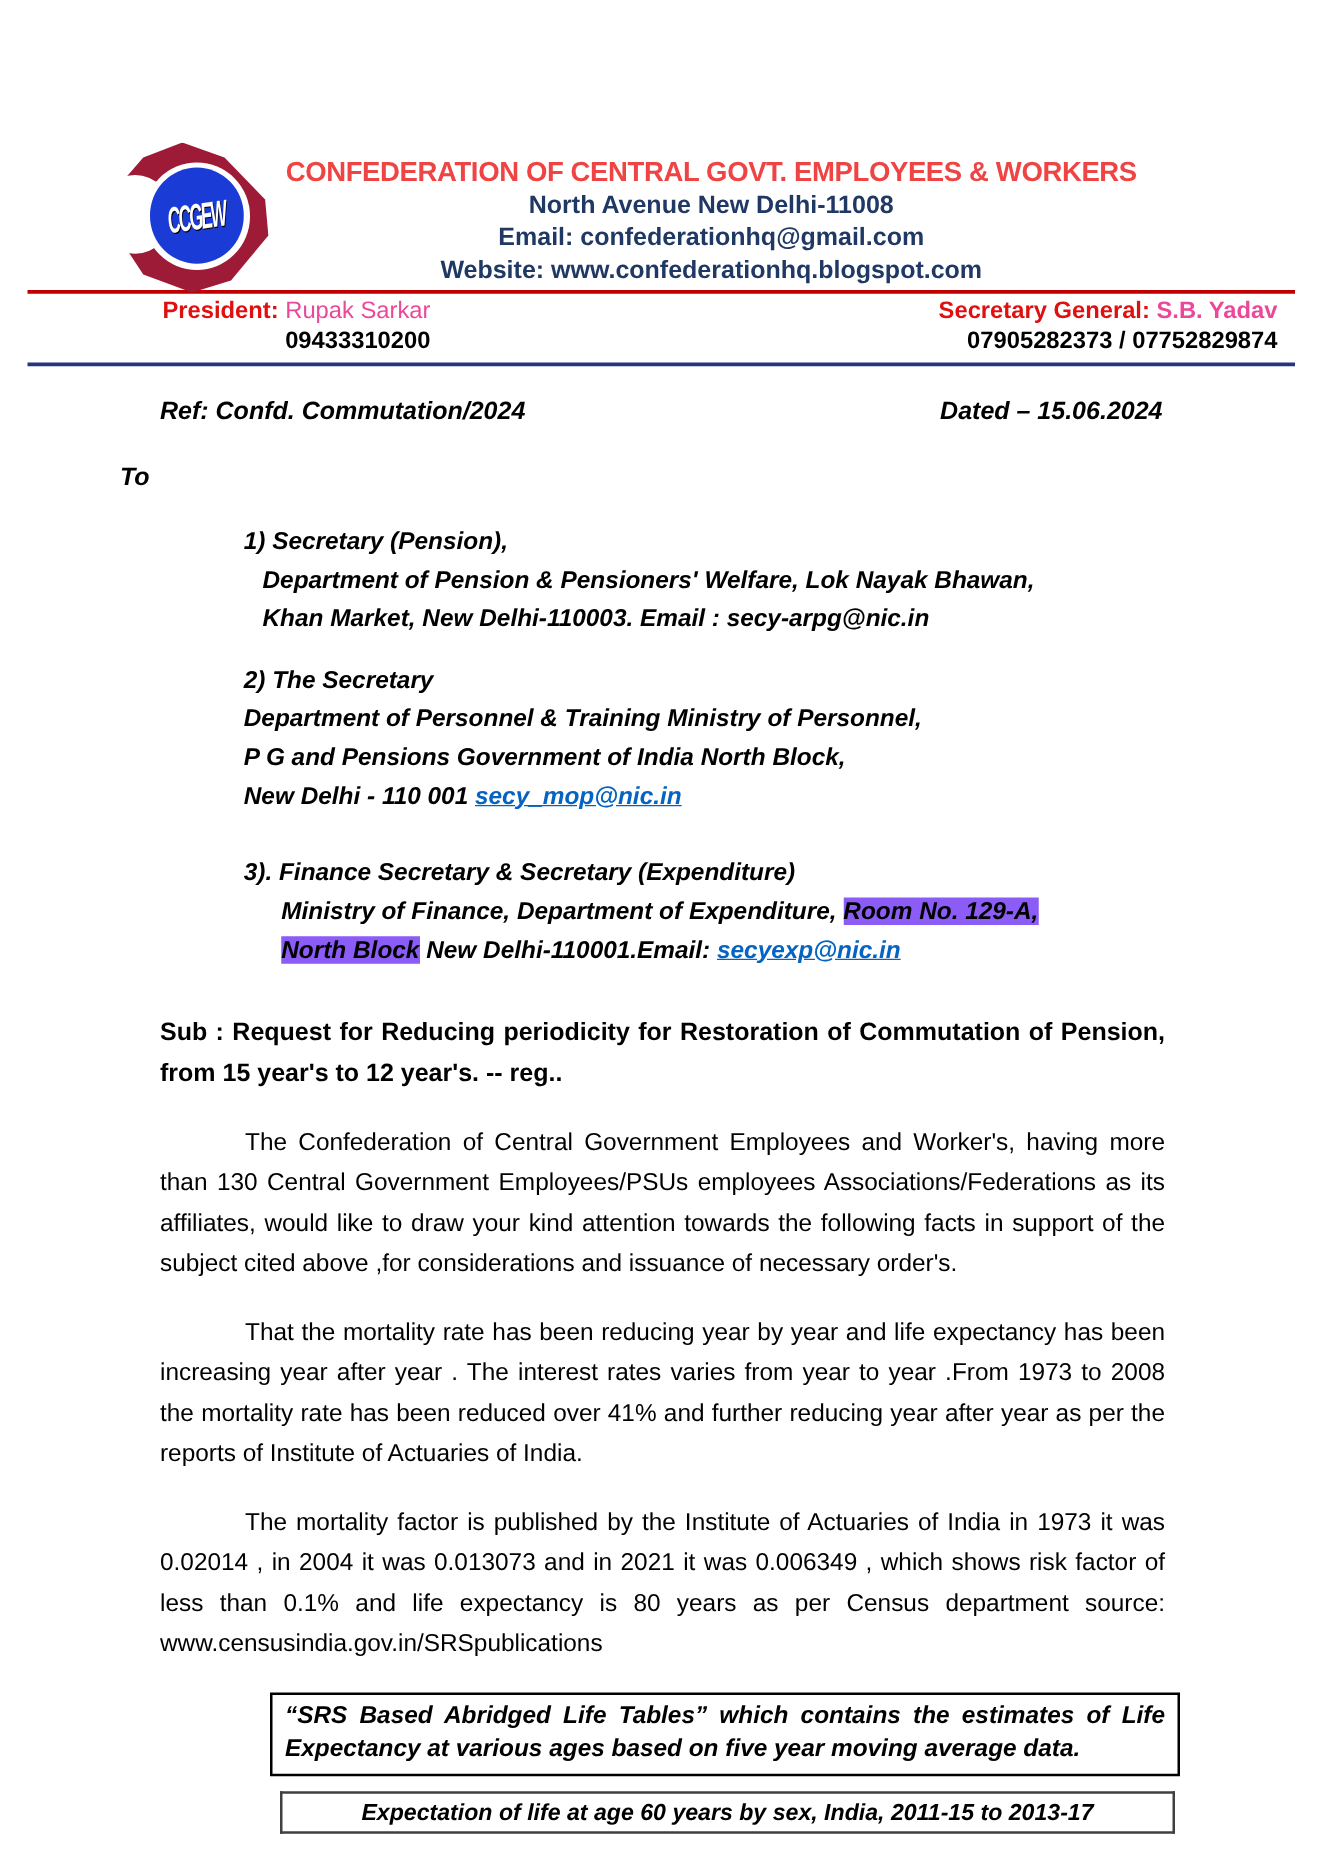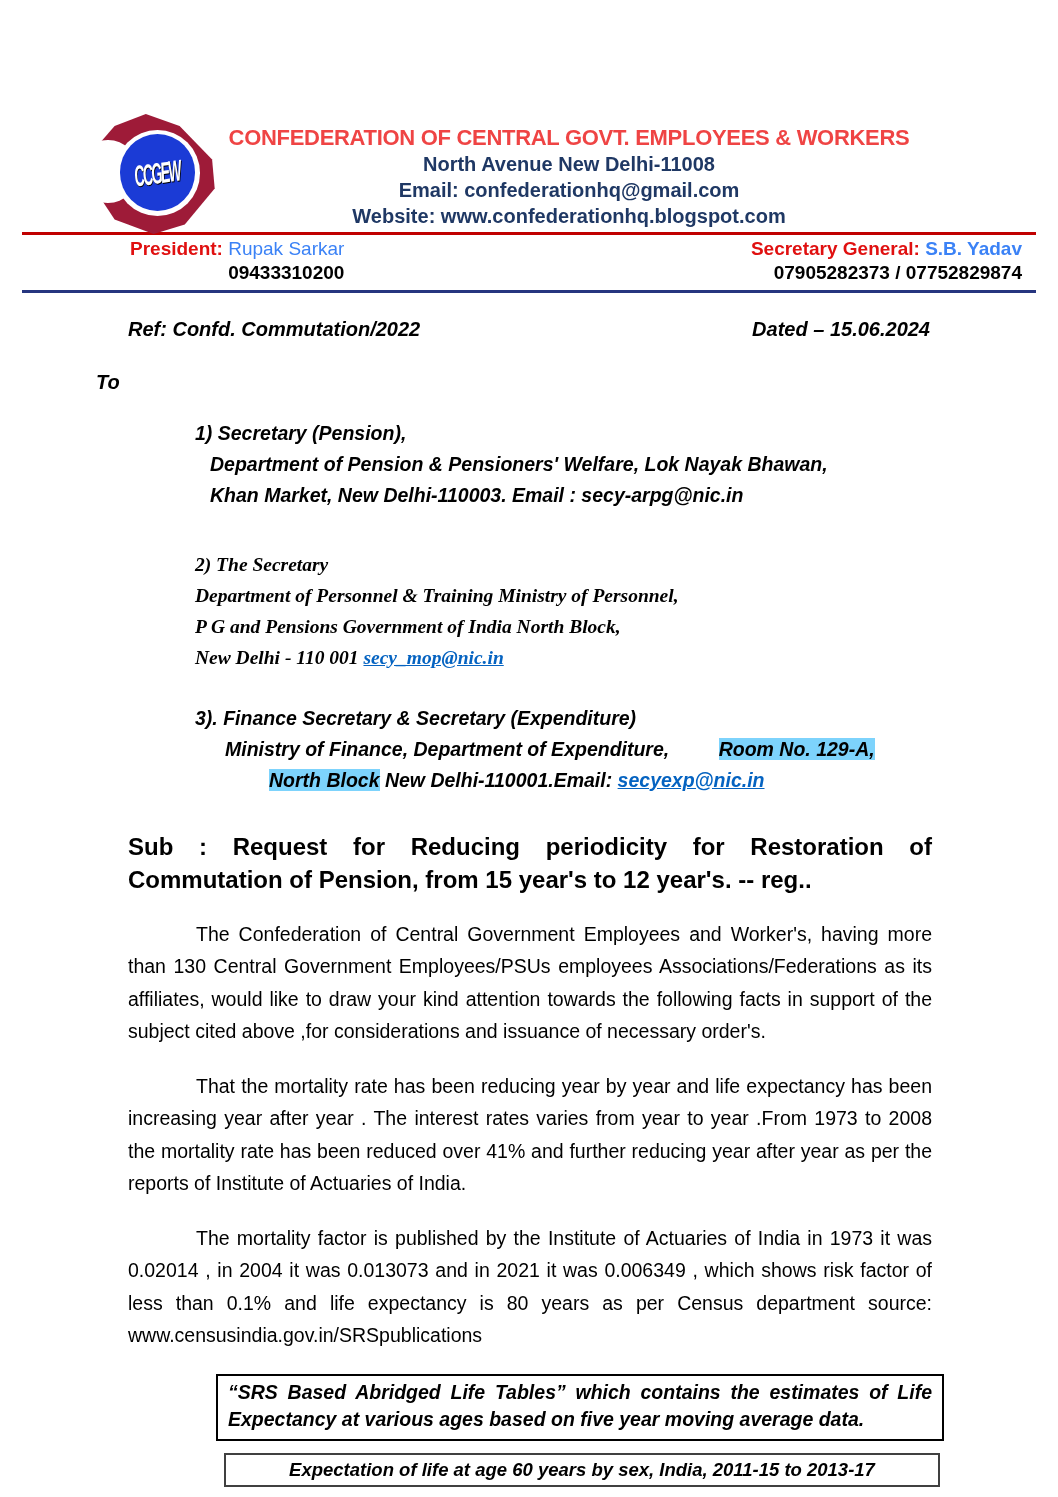--- a/index.html
+++ b/index.html
@@ -42,41 +42,41 @@
   }
   
   .header-lines { padding-top: 124px; text-align: center; margin: 0 100px 0 180px; }
   .org-name { color: #ef4444; font-weight: bold; font-size: 22px; line-height: 27px; letter-spacing: -0.3px; }
   .hdr-navy { color: #1f3864; font-weight: bold; font-size: 20px; line-height: 26px; }
   .rule-red { height: 3px; background: #c00000; margin: 3px 22px 0 22px; }
   .rule-navy { height: 2.5px; background: #26357f; margin: 5px 22px 0 22px; }
   .officers { display: flex; justify-content: space-between; margin: 2px 36px 0 130px; }
   .officer { font-size: 19px; line-height: 24px; }
   .officer .role { color: #e01010; font-weight: bold; }
-  .officer .name { color: #3b82f6; }
+  .officer .name { color: #ec4899; }
   .officer.right .name { font-weight: bold; }
   .officer .phone { color: #000000; font-weight: bold; text-align: right; }
   
   .ref-row {
     display: flex; justify-content: space-between;
     margin: 25px 128px 0 128px;
     font-weight: bold; font-style: italic; font-size: 20px;
   }
   .to-label { margin: 30px 0 0 96px; font-weight: bold; font-style: italic; font-size: 20px; }
   .recipient { margin-left: 195px; margin-right: 120px; font-weight: bold; font-style: italic; font-size: 19.5px; line-height: 31px; }
   .recipient.r1 { margin-top: 24px; }
-  .recipient.r2 { margin-top: 38px; font-family: Liberation Serif, serif; }
+  .recipient.r2 { margin-top: 18px; }
   .recipient.r3 { margin-top: 30px; }
   .recipient .cont1 { padding-left: 15px; }
   .recipient .cont2 { padding-left: 30px; }
   .doc-link { color: #0563c1; text-decoration: underline; cursor: pointer; }
-  .hl { background: #7dd3fc; margin-left: 44px; }
+  .hl { background: #8b5cf6; }
   .subject {
     margin: 34px 126px 0 128px;
-    font-weight: bold; font-size: 24px; line-height: 33px;
+    font-weight: bold; font-size: 20px; line-height: 33px;
     text-align: justify;
   }
   .greeting { margin: 26px 0 0 128px; font-weight: bold; font-size: 20px; }
   .para {
     margin: 22px 126px 0 128px;
     font-size: 19.5px; line-height: 32.5px;
     text-align: justify; text-indent: 68px;
   }
   
   .note-box {
@@ -127,21 +127,21 @@
       <div class="phone">09433310200</div>
     </div>
     <div class="officer right">
       <div><span class="role">Secretary General:</span><span class="name"> S.B. Yadav</span></div>
       <div class="phone">07905282373 / 07752829874</div>
     </div>
   </div>
   <div class="rule-navy"></div>
 
   <div class="ref-row">
-    <span>Ref: Confd. Commutation/2022</span>
+    <span>Ref: Confd. Commutation/2024</span>
     <span>Dated – 15.06.2024</span>
   </div>
 
   <div class="to-label">To</div>
 
   <div class="recipient r1">
     <div>1) Secretary (Pension),</div>
     <div class="cont1">Department of Pension &amp; Pensioners' Welfare, Lok Nayak Bhawan,</div>
     <div class="cont1">Khan  Market, New Delhi-110003. Email : secy-arpg@nic.in</div>
   </div>

